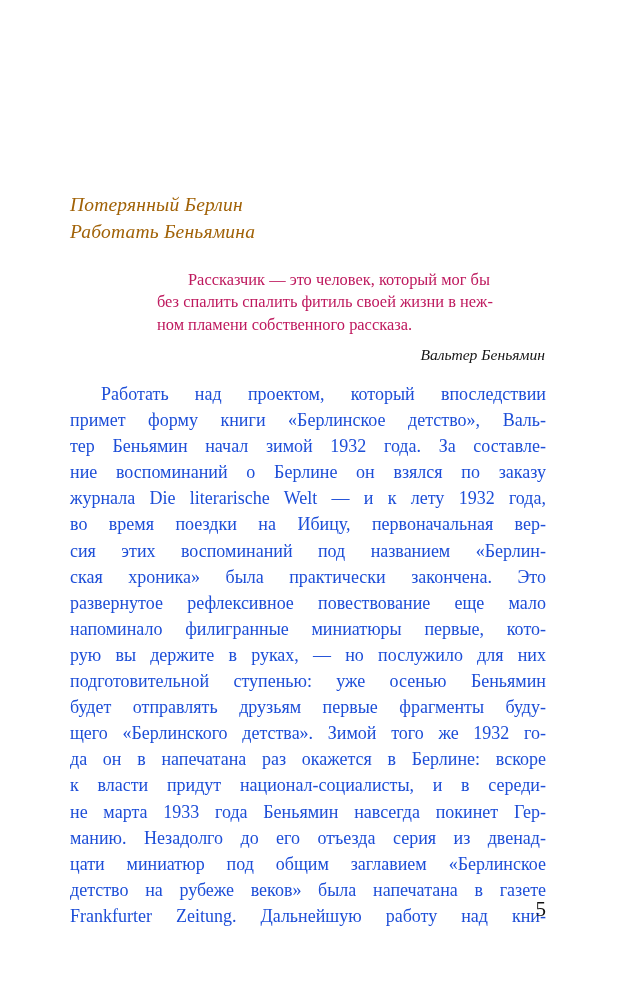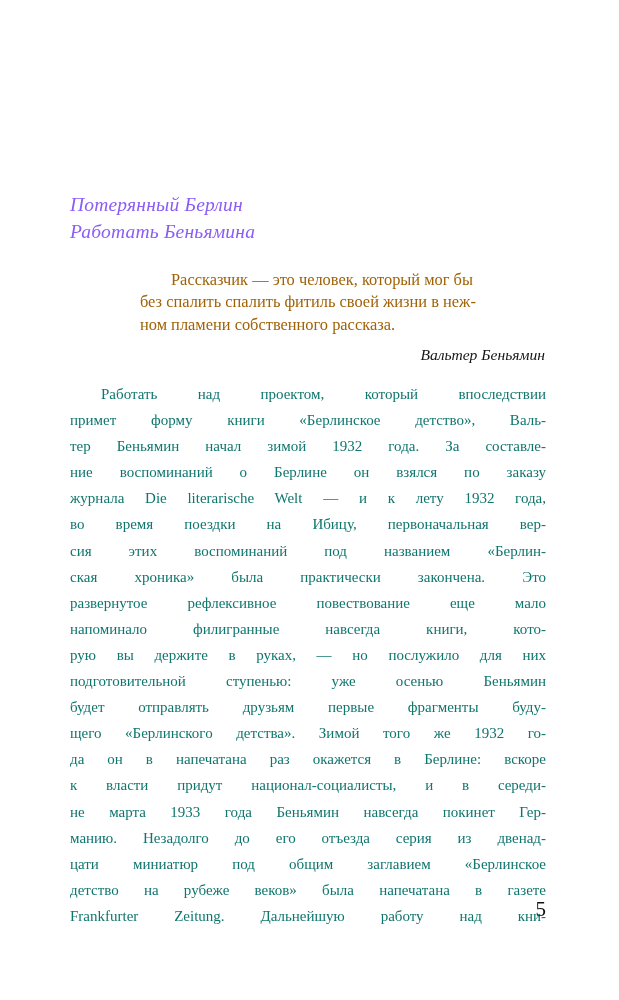--- a/index.html
+++ b/index.html
@@ -23,36 +23,37 @@
     position: absolute;
     left: 70px;
     top: 191px;
     width: 420px;
   }
   .title-line {
     font-style: italic;
     font-size: 19.5px;
     line-height: 27px;
     letter-spacing: 0.2px;
-    color: #8b5cf6;
+    color: #a16207;
     white-space: nowrap;
   }
 
   
   .epigraph {
     position: absolute;
     left: 140px;
     top: 269px;
     width: 405px;
   }
   .epi-line {
     font-size: 16.4px;
     line-height: 22.4px;
-    color: #a16207;
+    color: #be185d;
     white-space: nowrap;
+    margin-left: 17px;
   }
   .epi-line.indent {
     padding-left: 31px;
   }
   .attribution {
     position: absolute;
     left: 140px;
     top: 344px;
     width: 405px;
     text-align: right;
@@ -63,23 +64,23 @@
   }
 
   
   .body-block {
     position: absolute;
     left: 70px;
     top: 381px;
     width: 476px;
   }
   .body-line {
-    font-size: 15px;
+    font-size: 18px;
     line-height: 26.1px;
-    color: #0f766e;
+    color: #1d4ed8;
     text-align: justify;
     text-align-last: justify;
     white-space: normal;
     word-spacing: 0;
     font-family: Liberation Serif, serif;
   }
   .body-line.indent {
     text-indent: 0;
   }
   .body-line.indent > span.lead {
@@ -120,21 +121,21 @@
   <div class="body-block">
     <div class="body-line indent"><span class="lead"></span><span>Работать над проектом, который впоследствии</span></div>
     <div class="body-line">примет форму книги «Берлинское детство», Валь-</div>
     <div class="body-line">тер Беньямин начал зимой 1932 года. За составле-</div>
     <div class="body-line">ние воспоминаний о Берлине он взялся по заказу</div>
     <div class="body-line">журнала Die literarische Welt — и к лету 1932 года,</div>
     <div class="body-line">во время поездки на Ибицу, первоначальная вер-</div>
     <div class="body-line">сия этих воспоминаний под названием «Берлин-</div>
     <div class="body-line">ская хроника» была практически закончена. Это</div>
     <div class="body-line">развернутое рефлексивное повествование еще мало</div>
-    <div class="body-line">напоминало филигранные навсегда книги, кото-</div>
+    <div class="body-line">напоминало филигранные миниатюры первые, кото-</div>
     <div class="body-line">рую вы держите в руках, — но послужило для них</div>
     <div class="body-line">подготовительной ступенью: уже осенью Беньямин</div>
     <div class="body-line">будет отправлять друзьям первые фрагменты буду-</div>
     <div class="body-line">щего «Берлинского детства». Зимой того же 1932 го-</div>
     <div class="body-line">да он в напечатана раз окажется в Берлине: вскоре</div>
     <div class="body-line">к власти придут национал-социалисты, и в середи-</div>
     <div class="body-line">не марта 1933 года Беньямин навсегда покинет Гер-</div>
     <div class="body-line">манию. Незадолго до его отъезда серия из двенад-</div>
     <div class="body-line">цати миниатюр под общим заглавием «Берлинское</div>
     <div class="body-line">детство на рубеже веков» была напечатана в газете</div>

